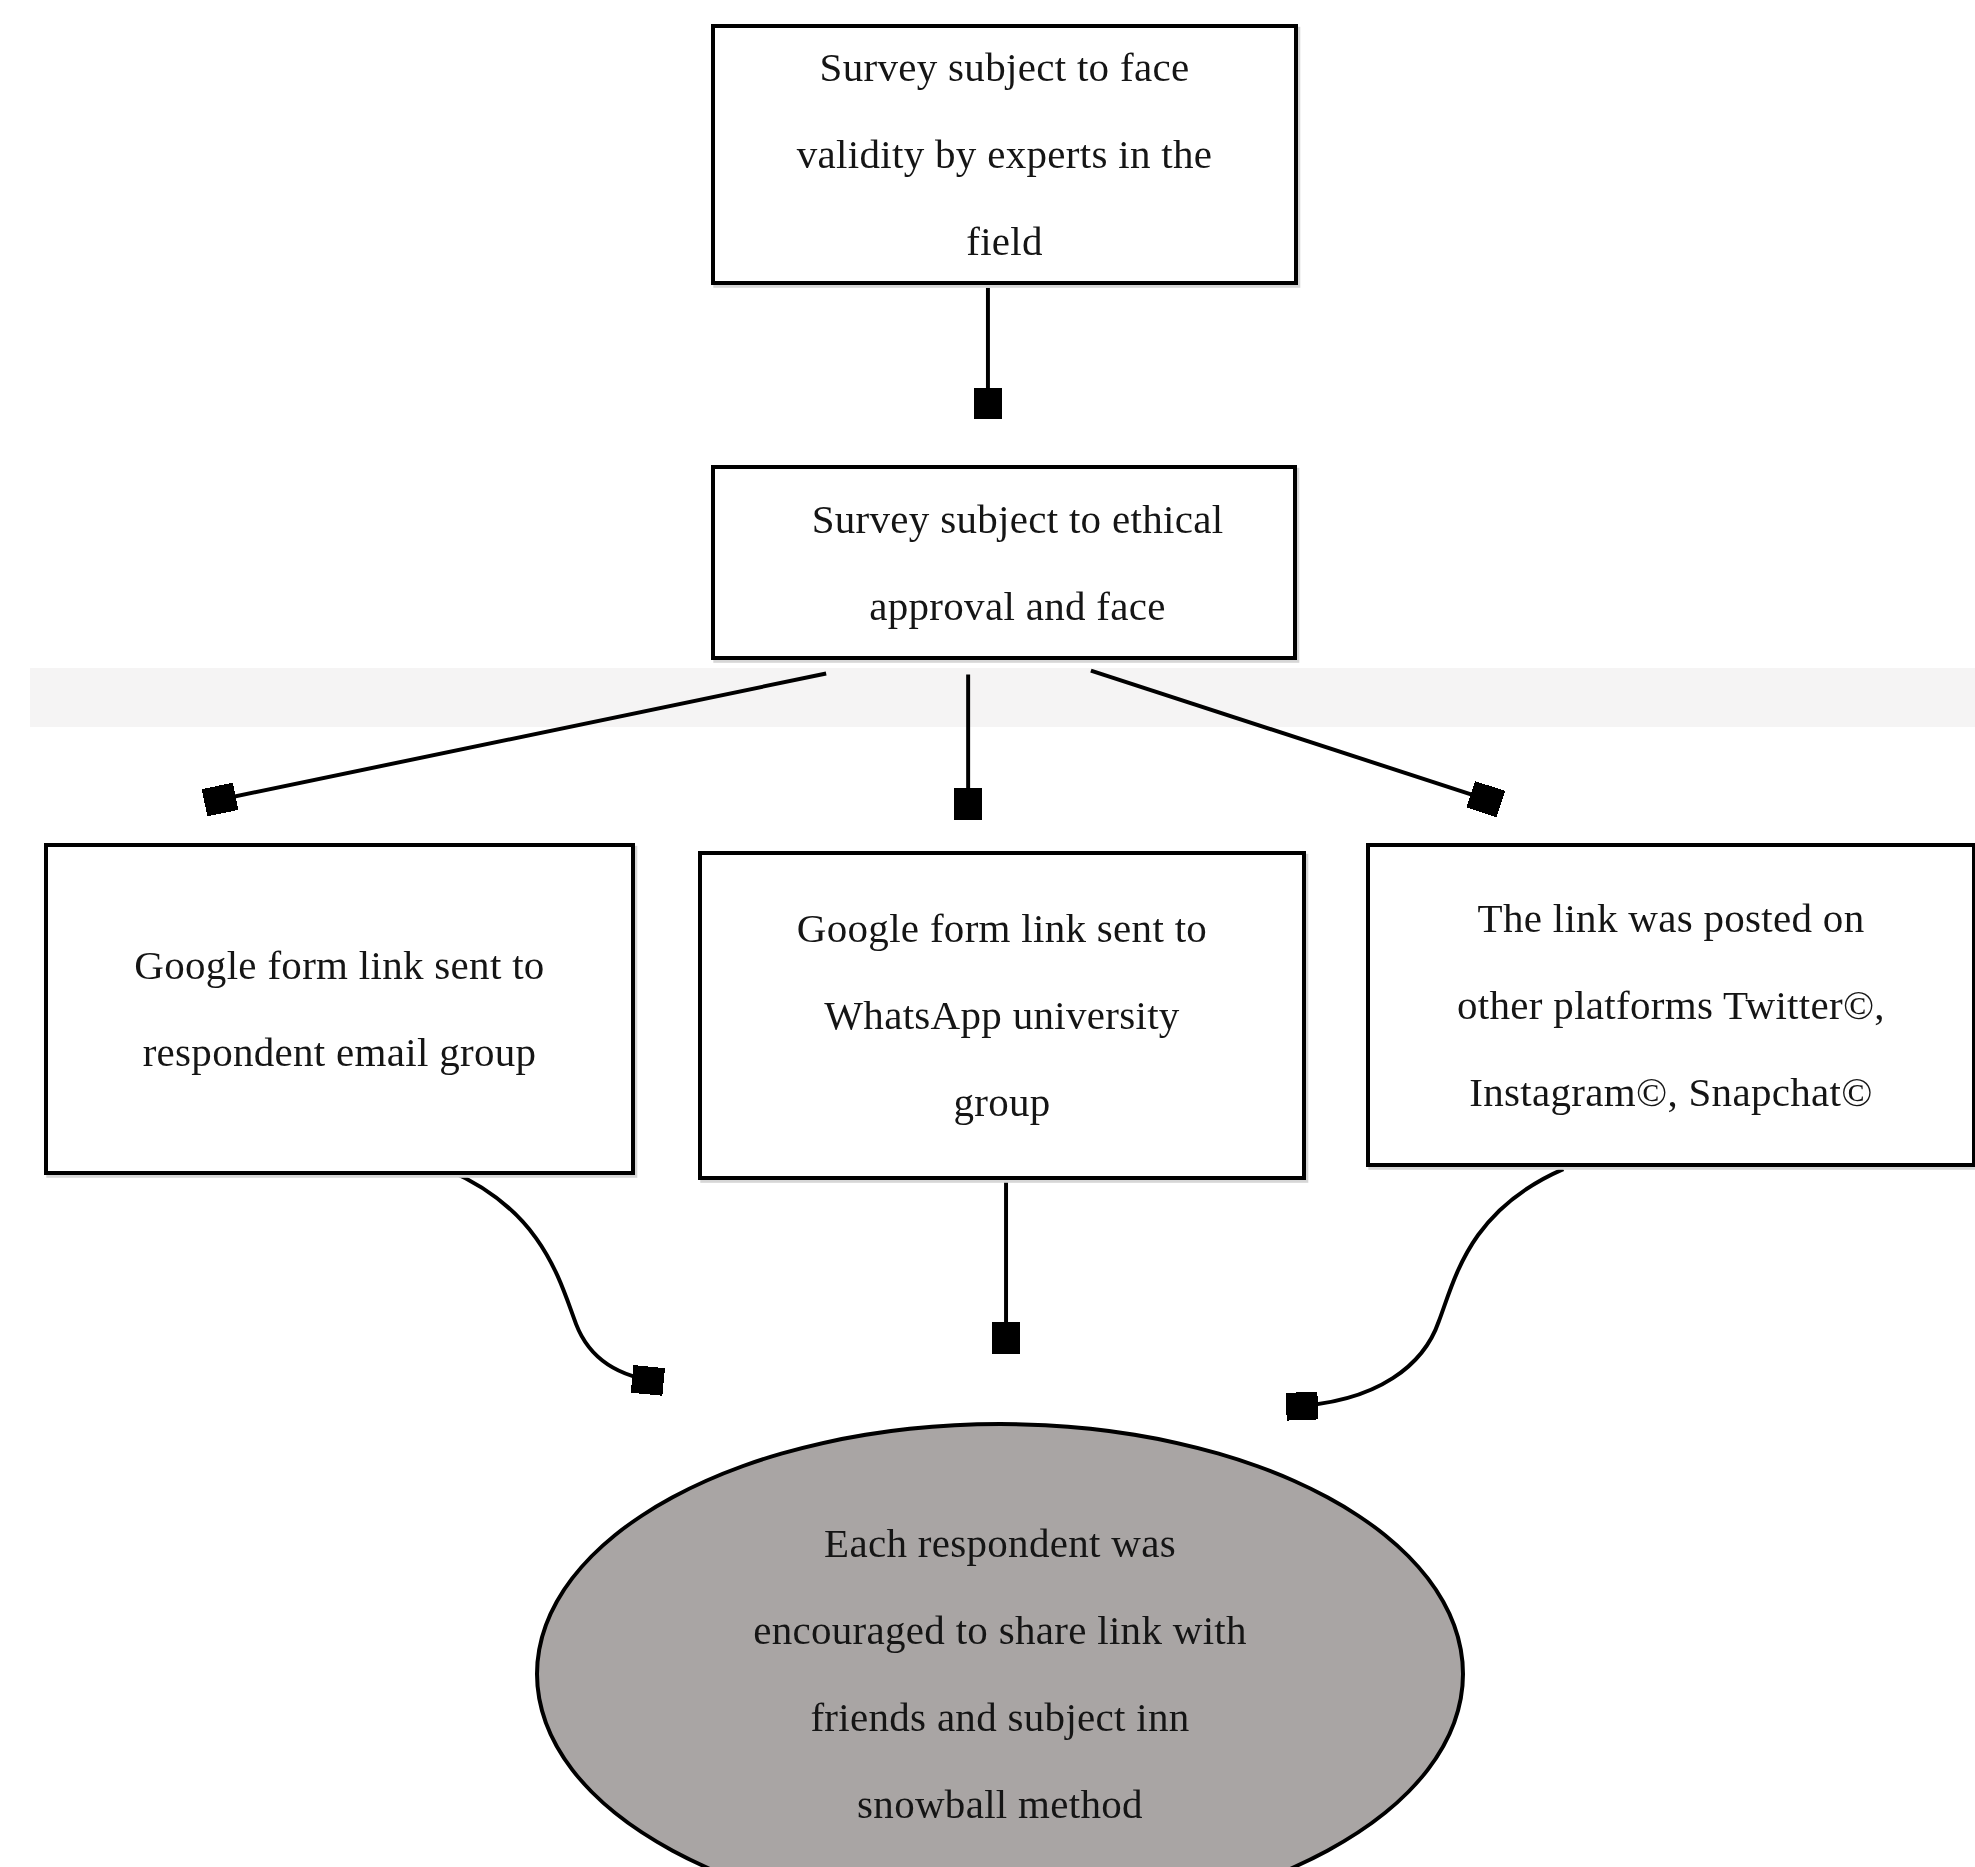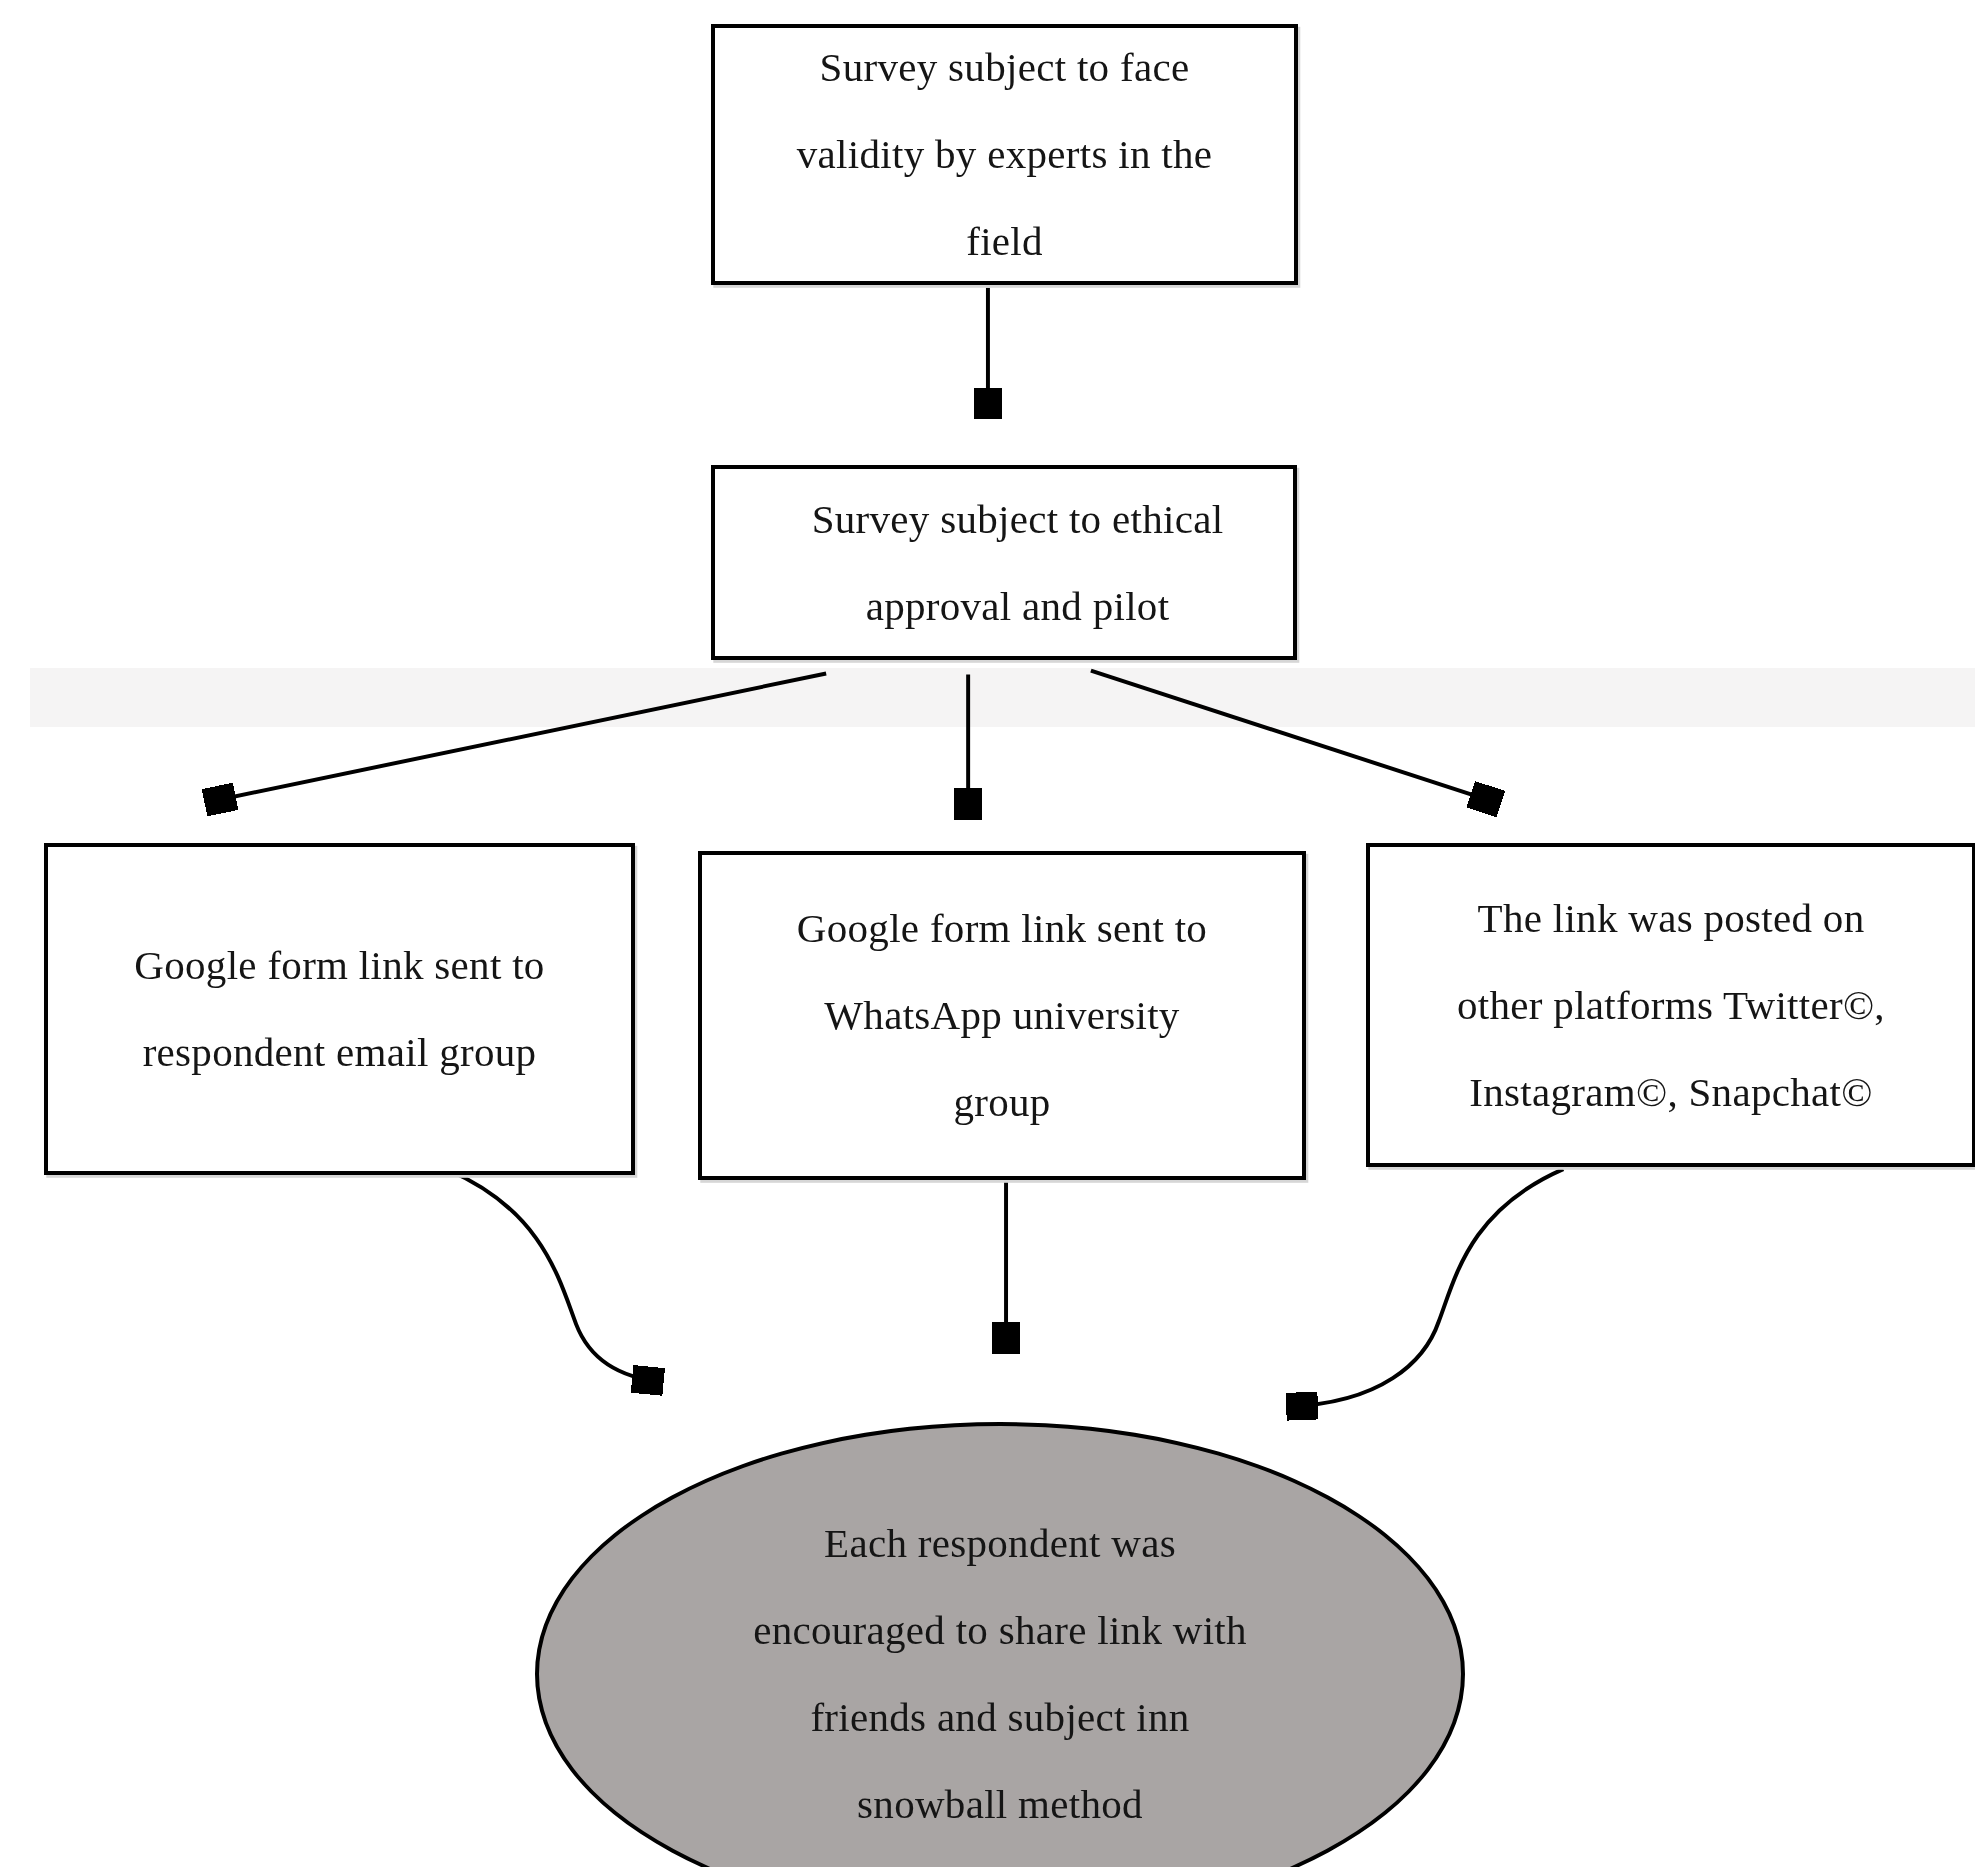--- a/index.html
+++ b/index.html
@@ -59,21 +59,21 @@
   </svg>
 
   <div class="node rect" style="left:695px;top:24px;width:587px;height:261px;">
     <div class="line">Survey subject to face</div>
     <div class="line">validity by experts in the</div>
     <div class="line">field</div>
   </div>
 
   <div class="node rect" style="left:695px;top:465px;width:586px;height:195px;padding-left:27px;">
     <div class="line">Survey subject to ethical</div>
-    <div class="line">approval and pilot</div>
+    <div class="line">approval and face</div>
   </div>
 
   <div class="node rect" style="left:28px;top:843px;width:591px;height:332px;">
     <div class="line">Google form link sent to</div>
     <div class="line">respondent email group</div>
   </div>
 
   <div class="node rect" style="left:682px;top:851px;width:608px;height:329px;">
     <div class="line">Google form link sent to</div>
     <div class="line">WhatsApp university</div>

